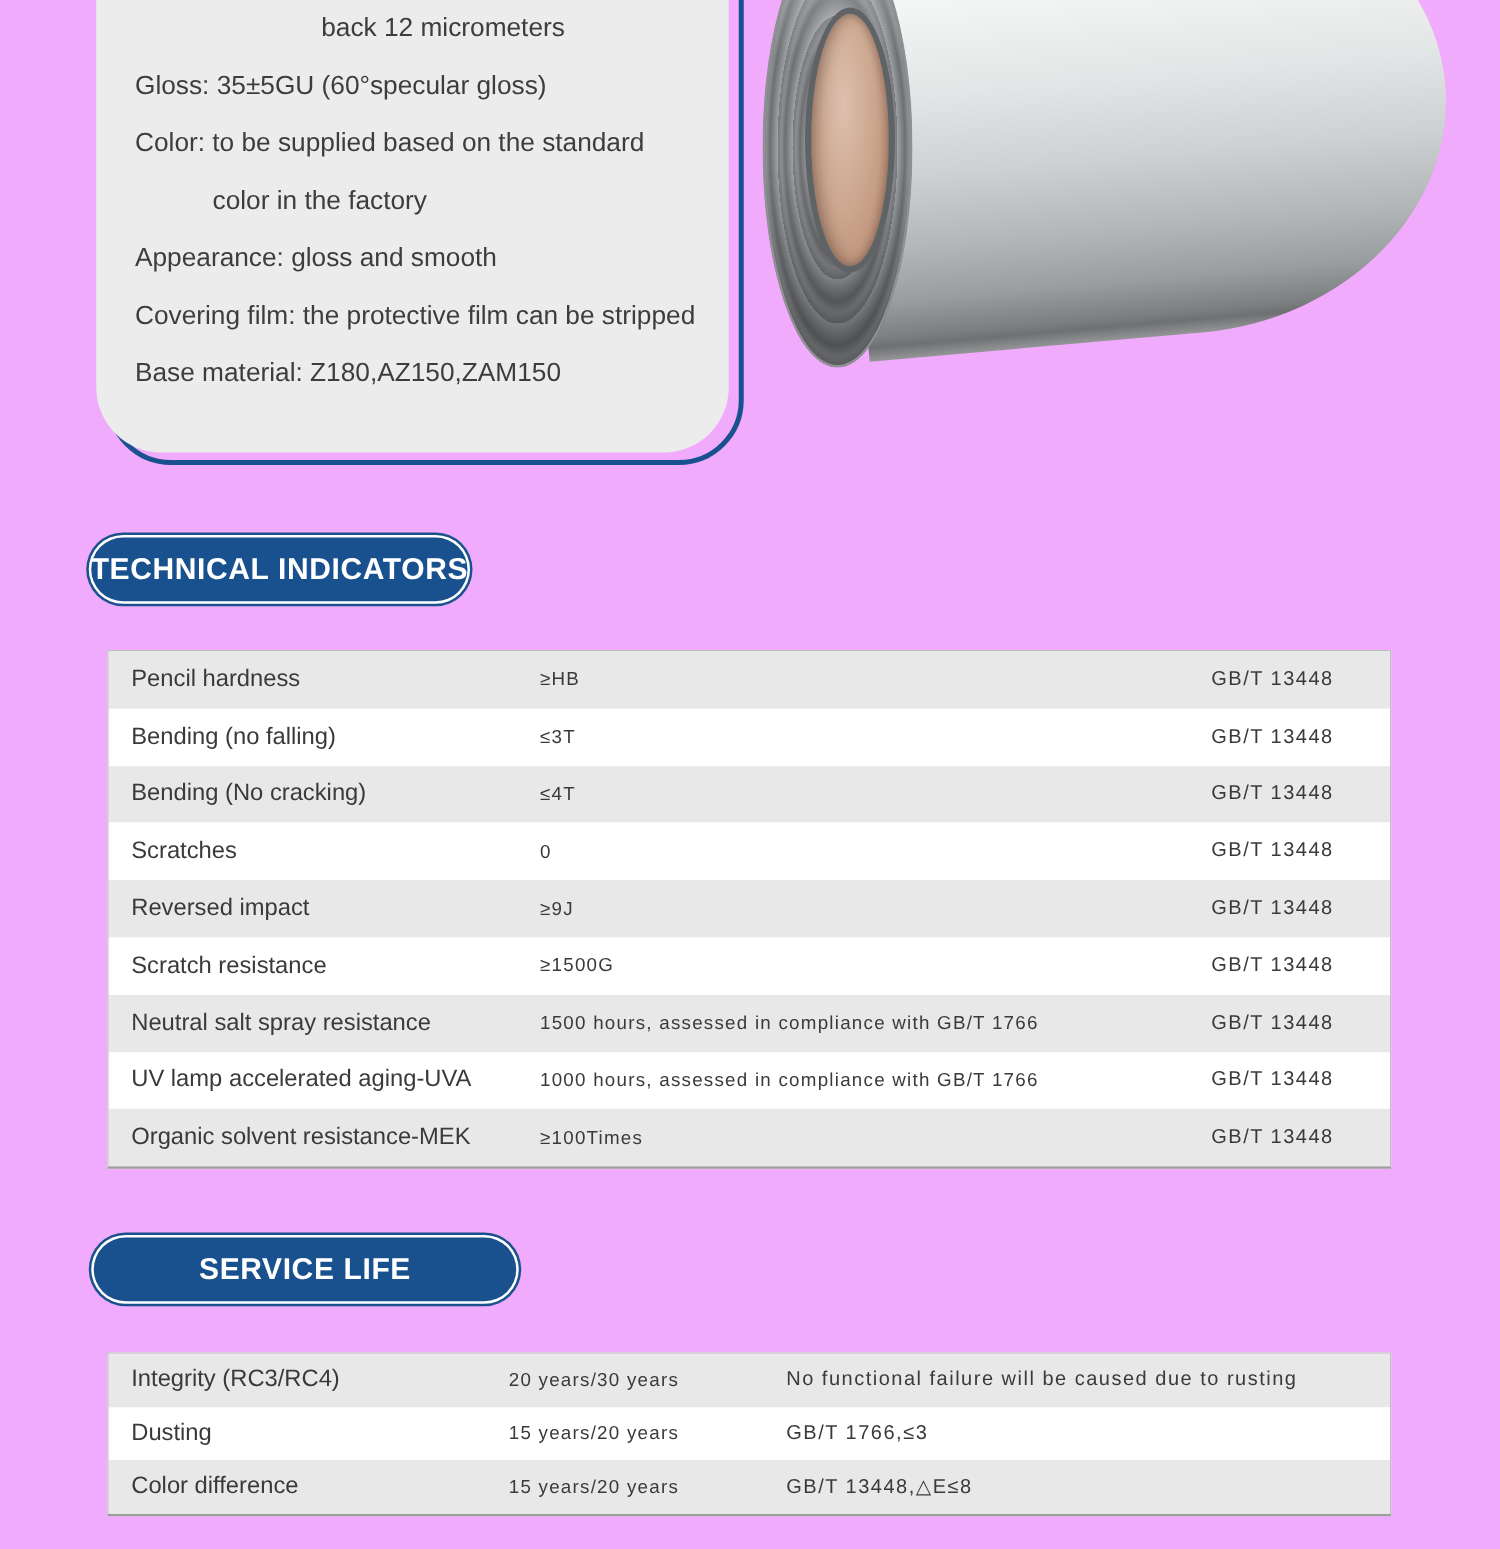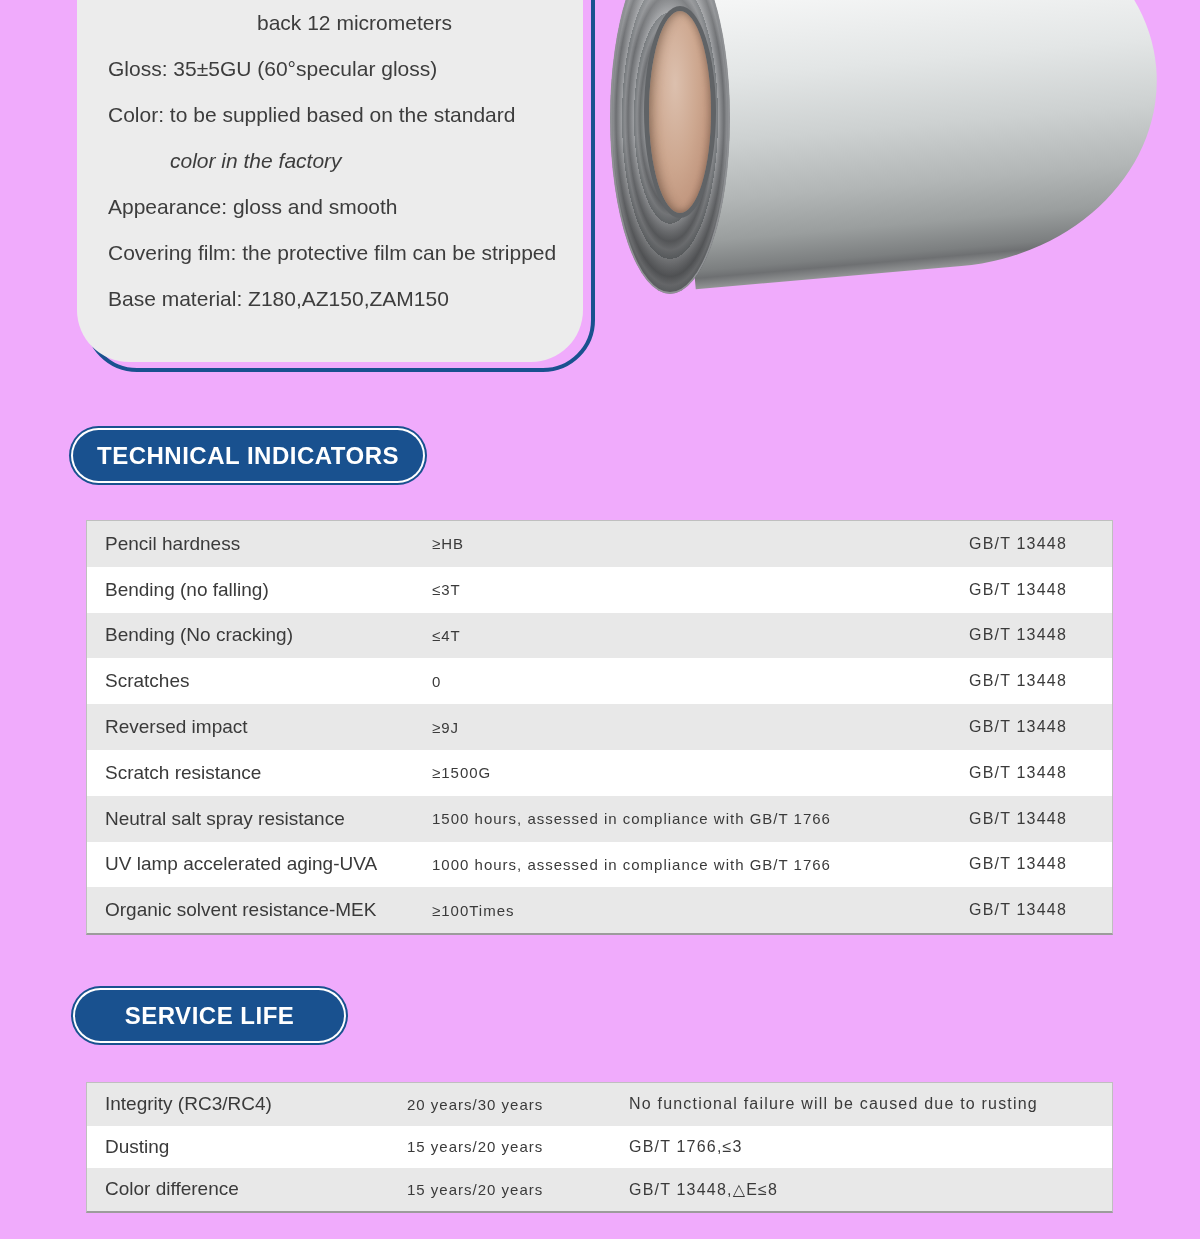--- a/index.html
+++ b/index.html
@@ -15,21 +15,21 @@
   .spec-card{
     position:absolute;left:77px;top:-138px;width:506px;height:500px;
     background:#ececec;border-radius:52px;
   }
   .card-text{
     position:absolute;left:108px;top:0;width:480px;
     font-size:21px;line-height:46px;color:#3d3d3d;
   }
   .card-line{white-space:nowrap;}
   .card-line.indent-big{padding-left:149px;}
-  .card-line.indent-mid{padding-left:62px;font-style:italic;}
+  .card-line.indent-mid{padding-left:62px;}
 
   
   .coil-photo{position:absolute;left:600px;top:0;width:565px;height:355px;overflow:hidden;}
   .coil-body{
     position:absolute;left:80px;top:-72px;width:478px;height:362px;z-index:1;
     transform:rotate(-5deg);transform-origin:0 50%;
     border-radius:0 46% 46% 0 / 0 52% 52% 0;
     background:linear-gradient(to bottom,
       #fbfcfc 0%,#f4f5f5 22%,#e3e6e6 42%,#cdd1d1 60%,
       #b2b6b6 76%,#9a9e9e 87%,#7c7f80 95%,#6e7072 97%,#939596 100%);
@@ -54,22 +54,22 @@
 
   
   .pill{
     position:absolute;height:51px;border-radius:999px;background:#19518f;
     display:flex;align-items:center;justify-content:center;
     box-shadow:0 0 0 2px #ffffff, 0 0 0 4px #19518f;
   }
   .pill span{
     color:#ffffff;font-weight:bold;font-size:24px;letter-spacing:.5px;white-space:nowrap;
   }
-  #badge-tech{left:73px;top:430px;width:350px;}
-  #badge-life{left:75px;top:990px;width:269px;}
+  #badge-tech{left:73px;top:430px;width:301px;}
+  #badge-life{left:75px;top:990px;width:338px;}
 
   
   .spec-table{
     position:absolute;left:86px;width:1027px;
     border:1px solid #bfbfbf;border-bottom:2px solid #9c9c9c;
     box-sizing:border-box;background:#fff;
   }
   #table-tech{top:520px;}
   #table-life{top:1082px;}
   .trow{

